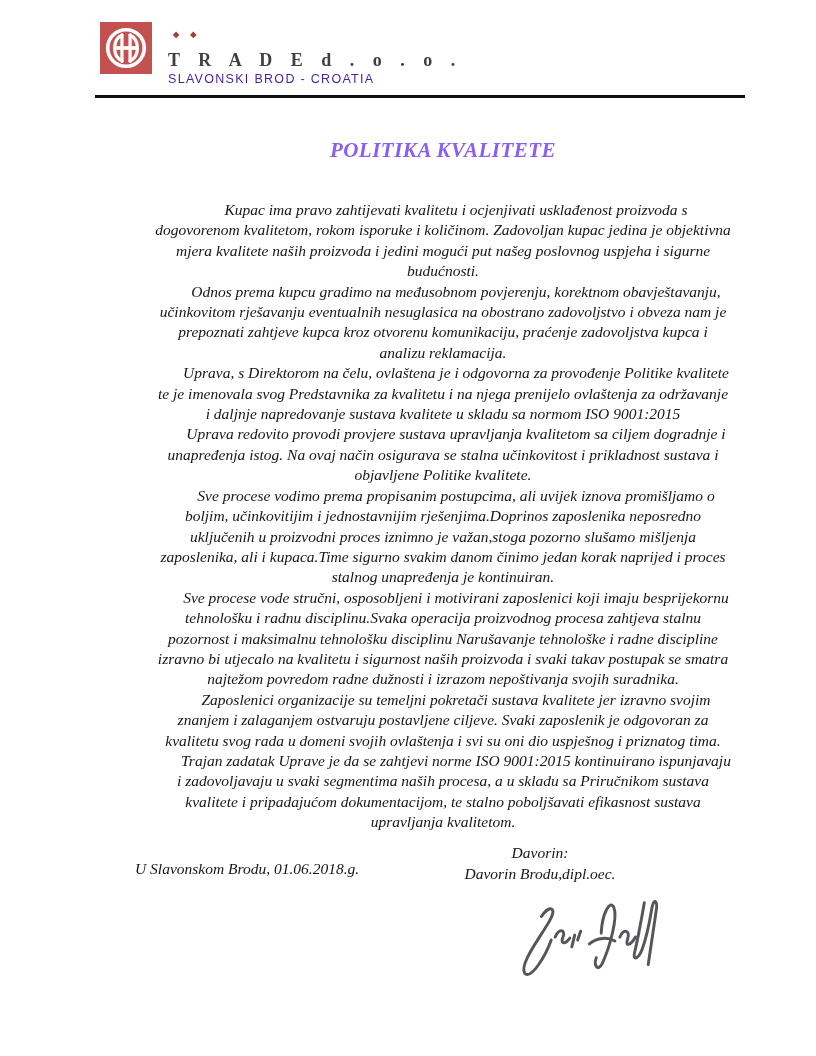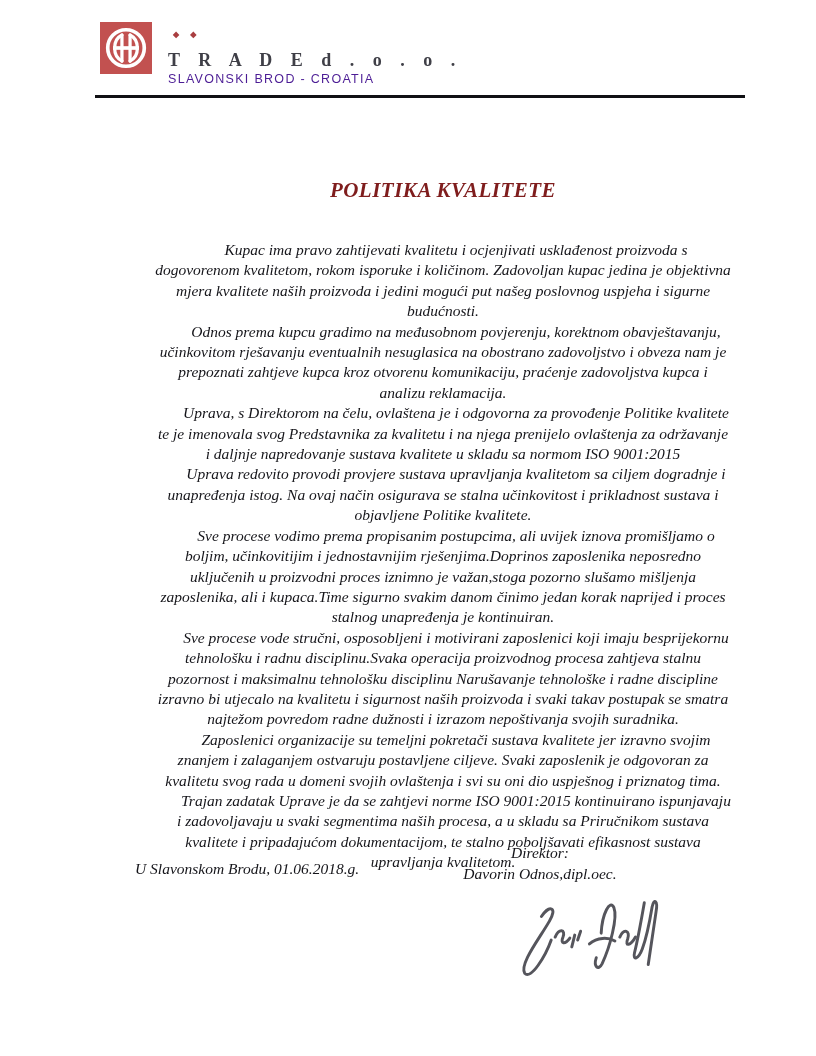--- a/index.html
+++ b/index.html
@@ -58,22 +58,22 @@
   }
 
   
   .doc-body{margin:0 0 0 155px;width:576px;}
   .doc-title{
     text-align:center;
     font-weight:bold;
     font-style:italic;
     font-size:21px;
     letter-spacing:0.5px;
-    margin-top:80px;
-    color:#7f1d1d;
+    margin-top:40px;
+    color:#8b5cf6;
   }
 
   
   .paragraphs{margin-top:37px;}
   .paragraphs p{
     margin:0;
     font-style:italic;
     font-size:15.5px;
     line-height:20.4px;
     text-indent:26px;
@@ -142,22 +142,22 @@
       <p>Sve procese vodimo prema propisanim postupcima, ali uvijek iznova promišljamo o boljim, učinkovitijim i jednostavnijim rješenjima.Doprinos zaposlenika neposredno uključenih u proizvodni proces iznimno je važan,stoga pozorno slušamo mišljenja zaposlenika, ali i kupaca.Time sigurno svakim danom činimo jedan korak naprijed i proces stalnog unapređenja je kontinuiran.</p>
       <p>Sve procese vode stručni, osposobljeni i motivirani zaposlenici koji imaju besprijekornu tehnološku i radnu disciplinu.Svaka operacija proizvodnog procesa zahtjeva stalnu pozornost i maksimalnu tehnološku disciplinu Narušavanje tehnološke i radne discipline izravno bi utjecalo na kvalitetu i sigurnost naših proizvoda i svaki takav postupak se smatra najtežom povredom radne dužnosti i izrazom nepoštivanja svojih suradnika.</p>
       <p>Zaposlenici organizacije su temeljni pokretači sustava kvalitete jer izravno svojim znanjem i zalaganjem ostvaruju postavljene ciljeve. Svaki zaposlenik je odgovoran za kvalitetu svog rada u domeni svojih ovlaštenja i svi su oni dio uspješnog i priznatog tima.</p>
       <p>Trajan zadatak Uprave je da se zahtjevi norme  ISO 9001:2015  kontinuirano ispunjavaju i zadovoljavaju u svaki segmentima naših procesa, a u skladu sa Priručnikom sustava kvalitete i pripadajućom dokumentacijom, te stalno poboljšavati efikasnost sustava upravljanja kvalitetom.</p>
     </div>
   </div>
 
   <div class="footer">
     <div class="place-date">U Slavonskom Brodu, 01.06.2018.g.</div>
     <div class="director-block">
-      <span class="director-label">Direktor:</span>
-      <span class="director-name">Davorin Odnos,dipl.oec.</span>
+      <span class="director-label">Davorin:</span>
+      <span class="director-name">Davorin Brodu,dipl.oec.</span>
     </div>
     <div class="signature">
       <svg width="172" height="98" viewBox="0 0 175 100">
         <g fill="none" stroke="#55555c" stroke-width="3" stroke-linecap="round" stroke-linejoin="round">
           <path d="M42,25 C50,13 59,15 50,30 C41,46 19,74 25,83 C31,90 46,66 52,49"></path>
           <path d="M56,46 C60,37 67,38 64,46 C61,53 66,54 71,47"></path>
           <path d="M76,44 C75,48 74,52 73,56"></path>
           <path d="M82,40 C81,43 80,46 79,49"></path>
           <path d="M103,42 C104,22 112,7 116,16 C120,26 112,56 104,73 C100,81 95,76 98,67"></path>
           <path d="M91,53 C99,46 110,46 117,50"></path>

